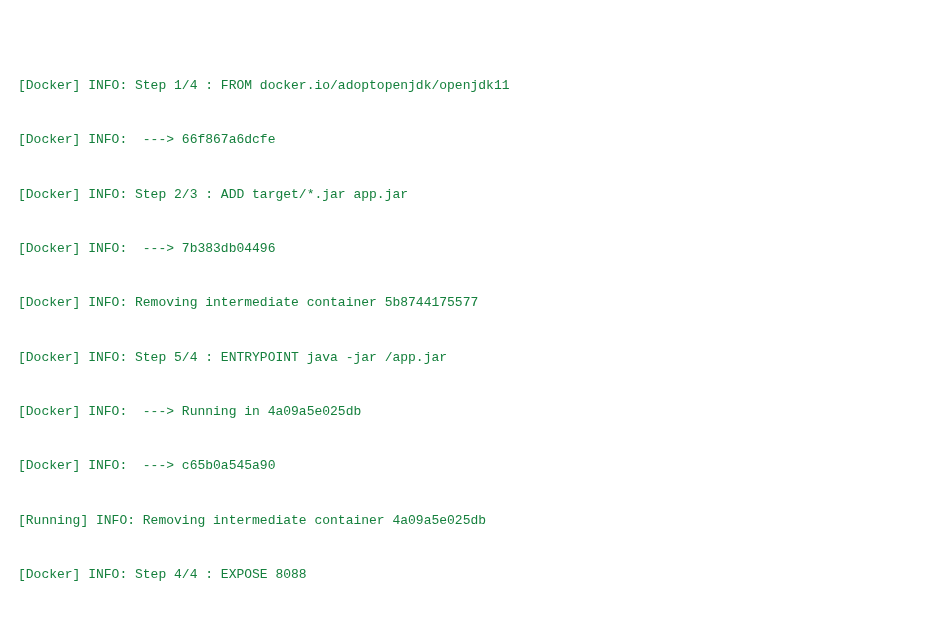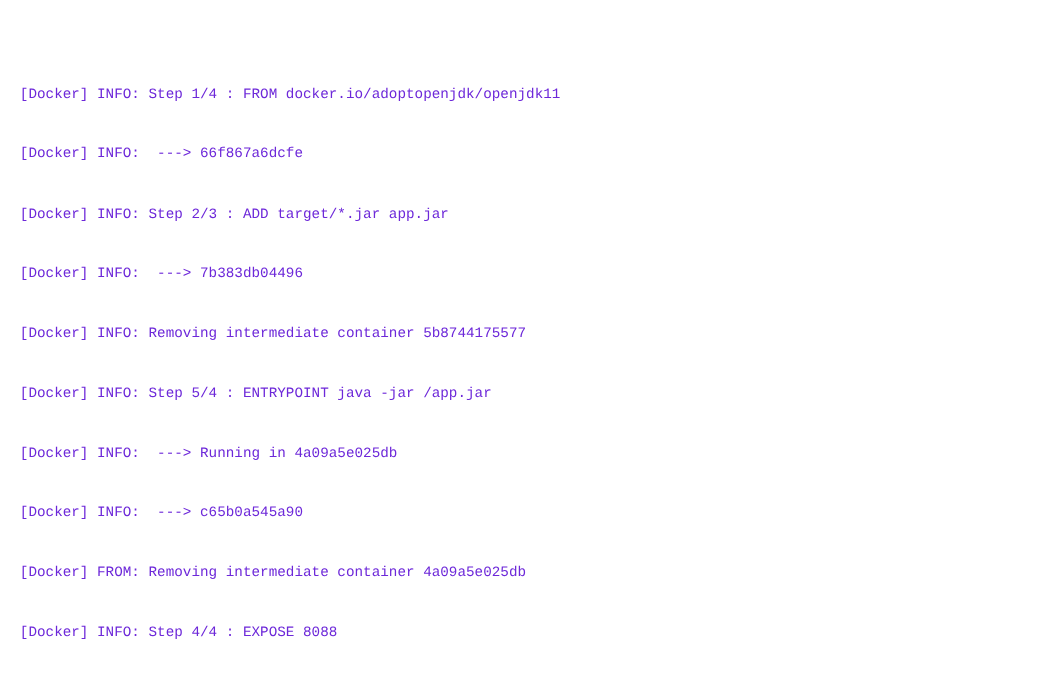--- a/index.html
+++ b/index.html
@@ -8,40 +8,40 @@
       font-family: "Courier New", Courier, monospace;
       font-size: 13px;
       line-height: 1.4;
       background: #ffffff;
       white-space: pre;
     }
     .log-line {
       display: block;
     }
     .docker-info {
-      color: #6d28d9;
+      color: #15803d;
     }
     .spaced {
       margin-bottom: 18px;
     }
   </style>
 </head>
 <body>
 
 
 
 <span class="log-line docker-info spaced">[Docker] INFO: Step 1/4 : FROM docker.io/adoptopenjdk/openjdk11</span>
 <span class="log-line docker-info spaced">[Docker] INFO:  ---&gt; 66f867a6dcfe</span>
 <span class="log-line docker-info spaced">[Docker] INFO: Step 2/3 : ADD target/*.jar app.jar</span>
 <span class="log-line docker-info spaced">[Docker] INFO:  ---&gt; 7b383db04496</span>
 <span class="log-line docker-info spaced">[Docker] INFO: Removing intermediate container 5b8744175577</span>
 <span class="log-line docker-info spaced">[Docker] INFO: Step 5/4 : ENTRYPOINT java -jar /app.jar</span>
 <span class="log-line docker-info spaced">[Docker] INFO:  ---&gt; Running in 4a09a5e025db</span>
 <span class="log-line docker-info spaced">[Docker] INFO:  ---&gt; c65b0a545a90</span>
-<span class="log-line docker-info spaced">[Docker] FROM: Removing intermediate container 4a09a5e025db</span>
+<span class="log-line docker-info spaced">[Running] INFO: Removing intermediate container 4a09a5e025db</span>
 <span class="log-line docker-info spaced">[Docker] INFO: Step 4/4 : EXPOSE 8088</span>
 
 
 
 
 
 
 
 
 

